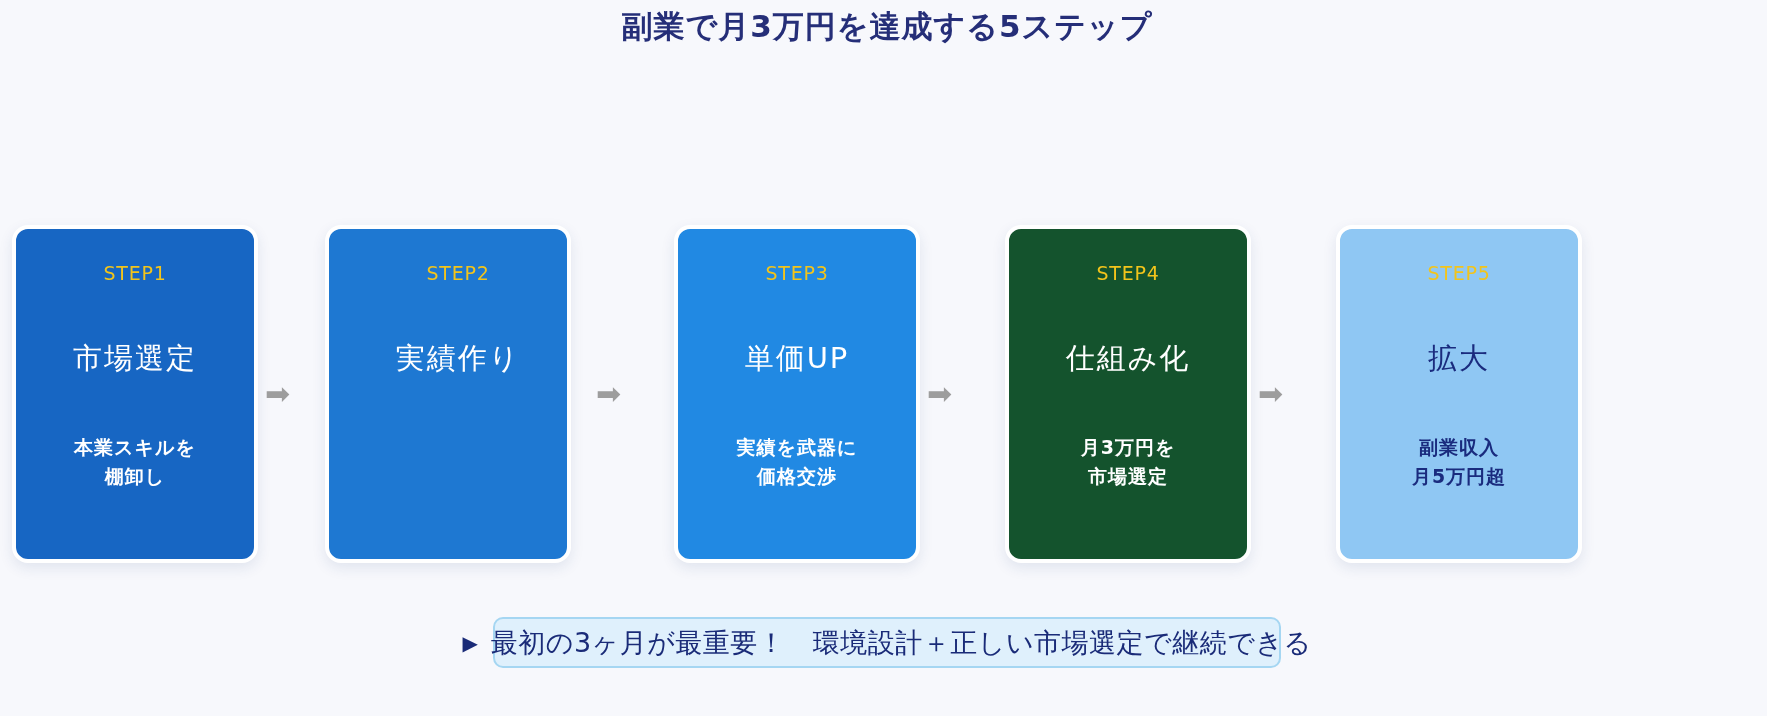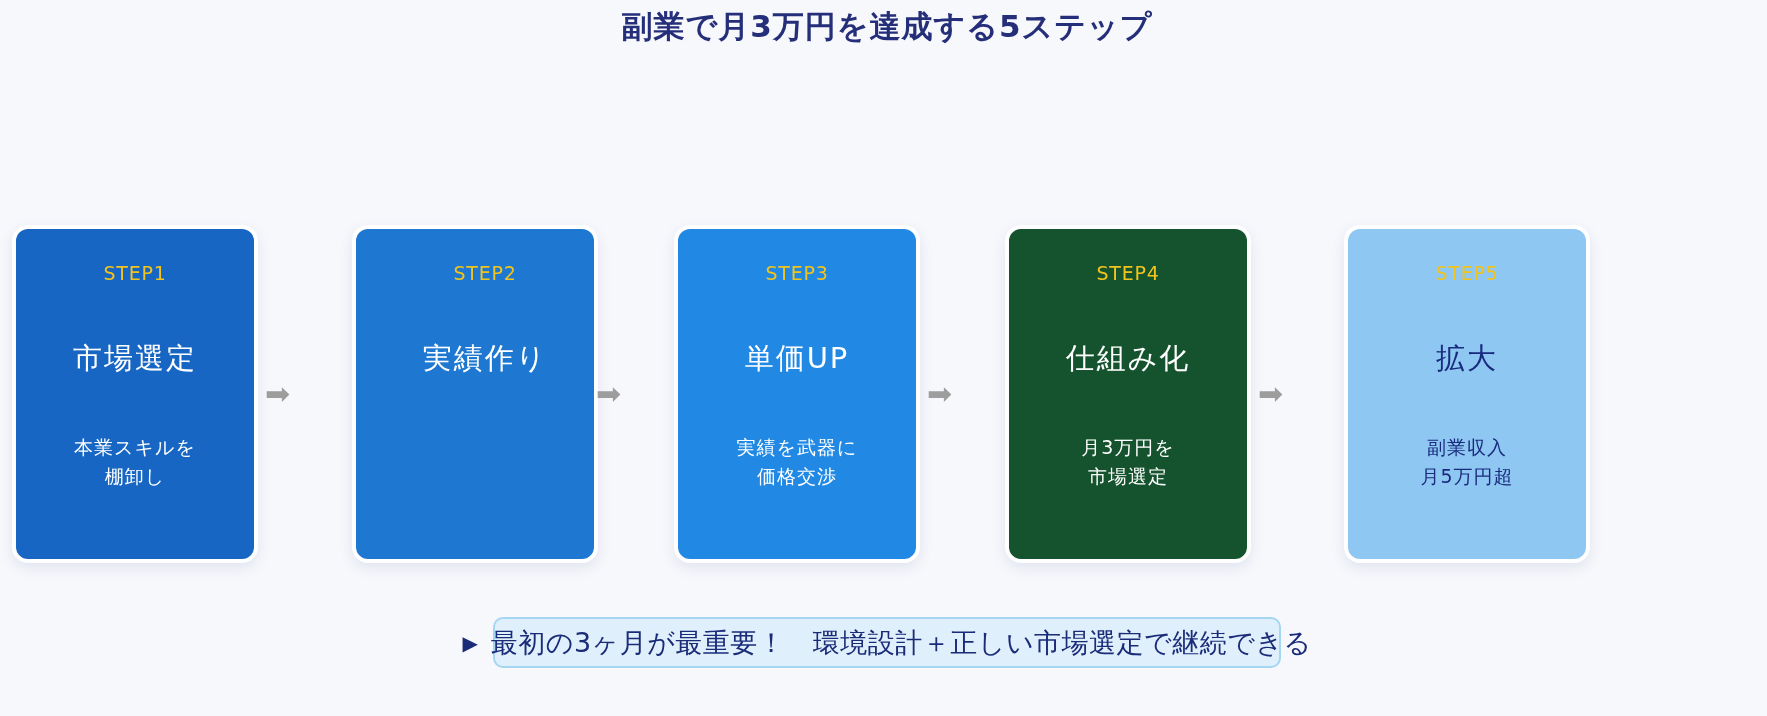--- a/index.html
+++ b/index.html
@@ -40,21 +40,21 @@
     height: 338px;
     border: 4px solid #FFFFFF;
     border-radius: 16px;
     box-shadow: 0 5px 14px rgba(30, 60, 120, 0.10);
     display: flex;
     flex-direction: column;
     align-items: center;
     text-align: center;
   }
   .step-card.pos0 { left: 0px; }
-  .step-card.pos1 { left: 340px; padding-left: 20px; }
+  .step-card.pos1 { left: 313px; padding-left: 20px; }
   .step-card.pos2 { left: 662px; }
   .step-card.pos3 { left: 993px; }
   .step-card.pos4 { left: 1324px; }
   .step-label {
     margin-top: 32px;
     font-size: 19px;
     line-height: 24px;
     font-weight: 500;
     letter-spacing: 0.8px;
     color: #F2C41B;
@@ -63,21 +63,21 @@
     margin-top: 56px;
     font-size: 29px;
     line-height: 34px;
     font-weight: 400;
     letter-spacing: 2px;
   }
   .step-desc {
     margin-top: 58px;
     font-size: 19px;
     line-height: 29px;
-    font-weight: 400;
+    font-weight: 700;
     letter-spacing: 1px;
     white-space: pre-line;
   }
   .flow-arrow {
     position: absolute;
     top: 152px;
     width: 40px;
     font-size: 30px;
     line-height: 34px;
     color: #9D9D9D;
@@ -150,21 +150,21 @@
 
   <div class="step-card pos3" style="background-color: #14532d; color: rgb(255, 255, 255);">
     <div class="step-label">STEP4</div>
     <div class="step-title">仕組み化</div>
     <div class="step-desc">月3万円を
 市場選定</div>
   </div>
 
   <div class="flow-arrow gap3">➡</div>
 
-  <div class="step-card pos4" style="background-color: rgb(143, 199, 243); color: rgb(26, 43, 126); margin-left: 8px;">
+  <div class="step-card pos4" style="background-color: rgb(143, 199, 243); color: rgb(26, 43, 126);">
     <div class="step-label">STEP5</div>
     <div class="step-title">拡大</div>
     <div class="step-desc">副業収入
 月5万円超</div>
   </div>
 
 </div>
 
 <div class="callout">
   <span class="callout-icon">▶</span>

